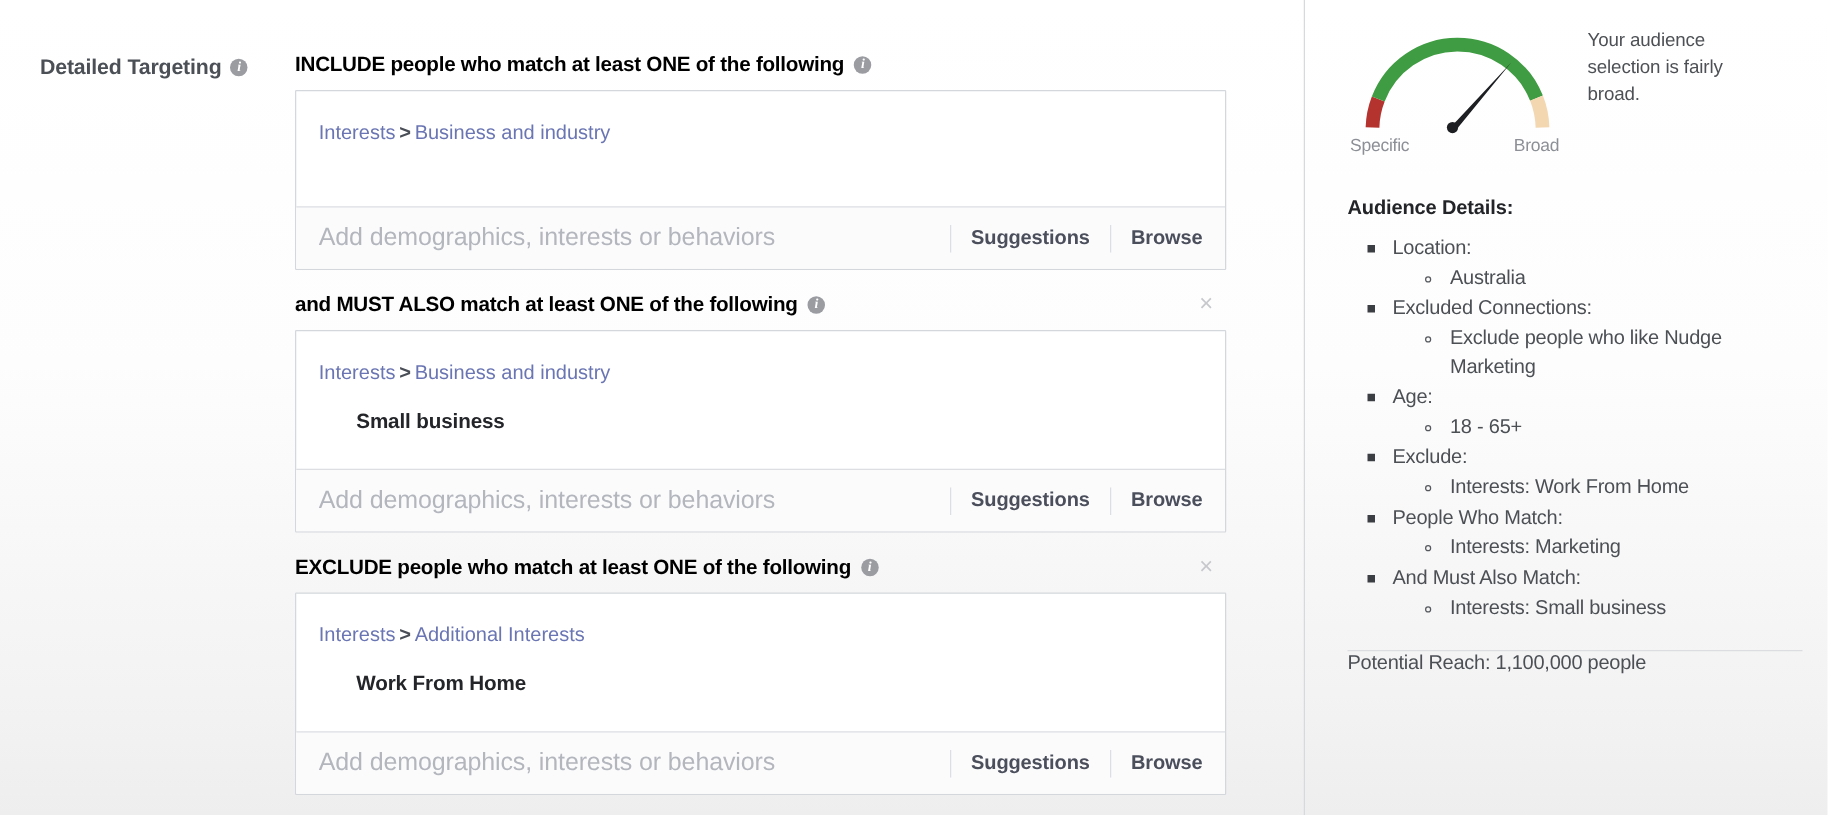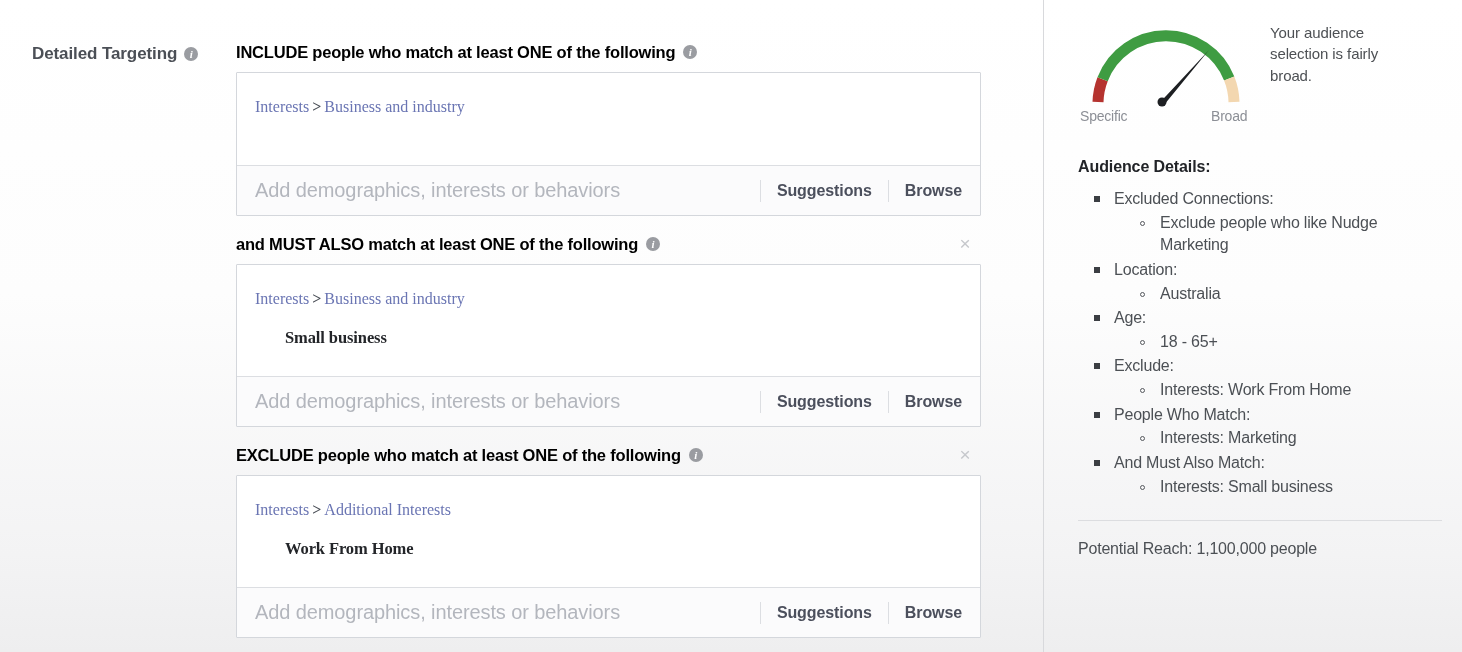--- a/index.html
+++ b/index.html
@@ -117,21 +117,20 @@
 
   .box {
     border: 1px solid #d4d7dc;
     background: #ffffff;
     margin-top: 6px;
     border-radius: 1px;
   }
   .box-body {
     padding: 24px 22px 28px 18px;
     min-height: 92px;
-    font-family: Liberation Serif, serif;
   }
   .breadcrumb {
     font-size: 16px;
     color: #8a8fa6;
     line-height: 1.2;
     white-space: nowrap;
   }
   .breadcrumb .crumb {
     color: #6a75b3;
     cursor: pointer;
@@ -280,21 +279,21 @@
     border: 1.4px solid #55585d;
     border-radius: 50%;
   }
 
   .hr {
     height: 1px;
     background: #dcdde0;
     margin: 22px 2px 0 0;
   }
   .reach {
-    margin-top: 19px;
+    margin-top: 1px;
     font-size: 16px;
     color: #4c5055;
     letter-spacing: -0.2px;
   }
 </style>
 </head>
 <body>
 
 <div class="page">
 
@@ -398,25 +397,25 @@
           <span class="gauge-label specific">Specific</span>
           <span class="gauge-label broad">Broad</span>
         </div>
       </div>
       <div class="gauge-text">Your audience selection is fairly broad.</div>
     </div>
 
     <div class="details-title">Audience Details:</div>
 
     <ul class="lvl1" id="details-root">
+        <li><span class="bullet-sq"></span><span>Location:</span><ul class="lvl2">
+            <li><span class="bullet-ci"></span><span>Australia</span></li>
+          </ul></li>
         <li><span class="bullet-sq"></span><span>Excluded Connections:</span><ul class="lvl2">
             <li><span class="bullet-ci"></span><span>Exclude people who like Nudge Marketing</span></li>
-          </ul></li>
-        <li><span class="bullet-sq"></span><span>Location:</span><ul class="lvl2">
-            <li><span class="bullet-ci"></span><span>Australia</span></li>
           </ul></li>
         <li><span class="bullet-sq"></span><span>Age:</span><ul class="lvl2">
             <li><span class="bullet-ci"></span><span>18 - 65+</span></li>
           </ul></li>
         <li><span class="bullet-sq"></span><span>Exclude:</span><ul class="lvl2">
             <li><span class="bullet-ci"></span><span>Interests: Work From Home</span></li>
           </ul></li>
         <li><span class="bullet-sq"></span><span>People Who Match:</span><ul class="lvl2">
             <li><span class="bullet-ci"></span><span>Interests: Marketing</span></li>
           </ul></li>

